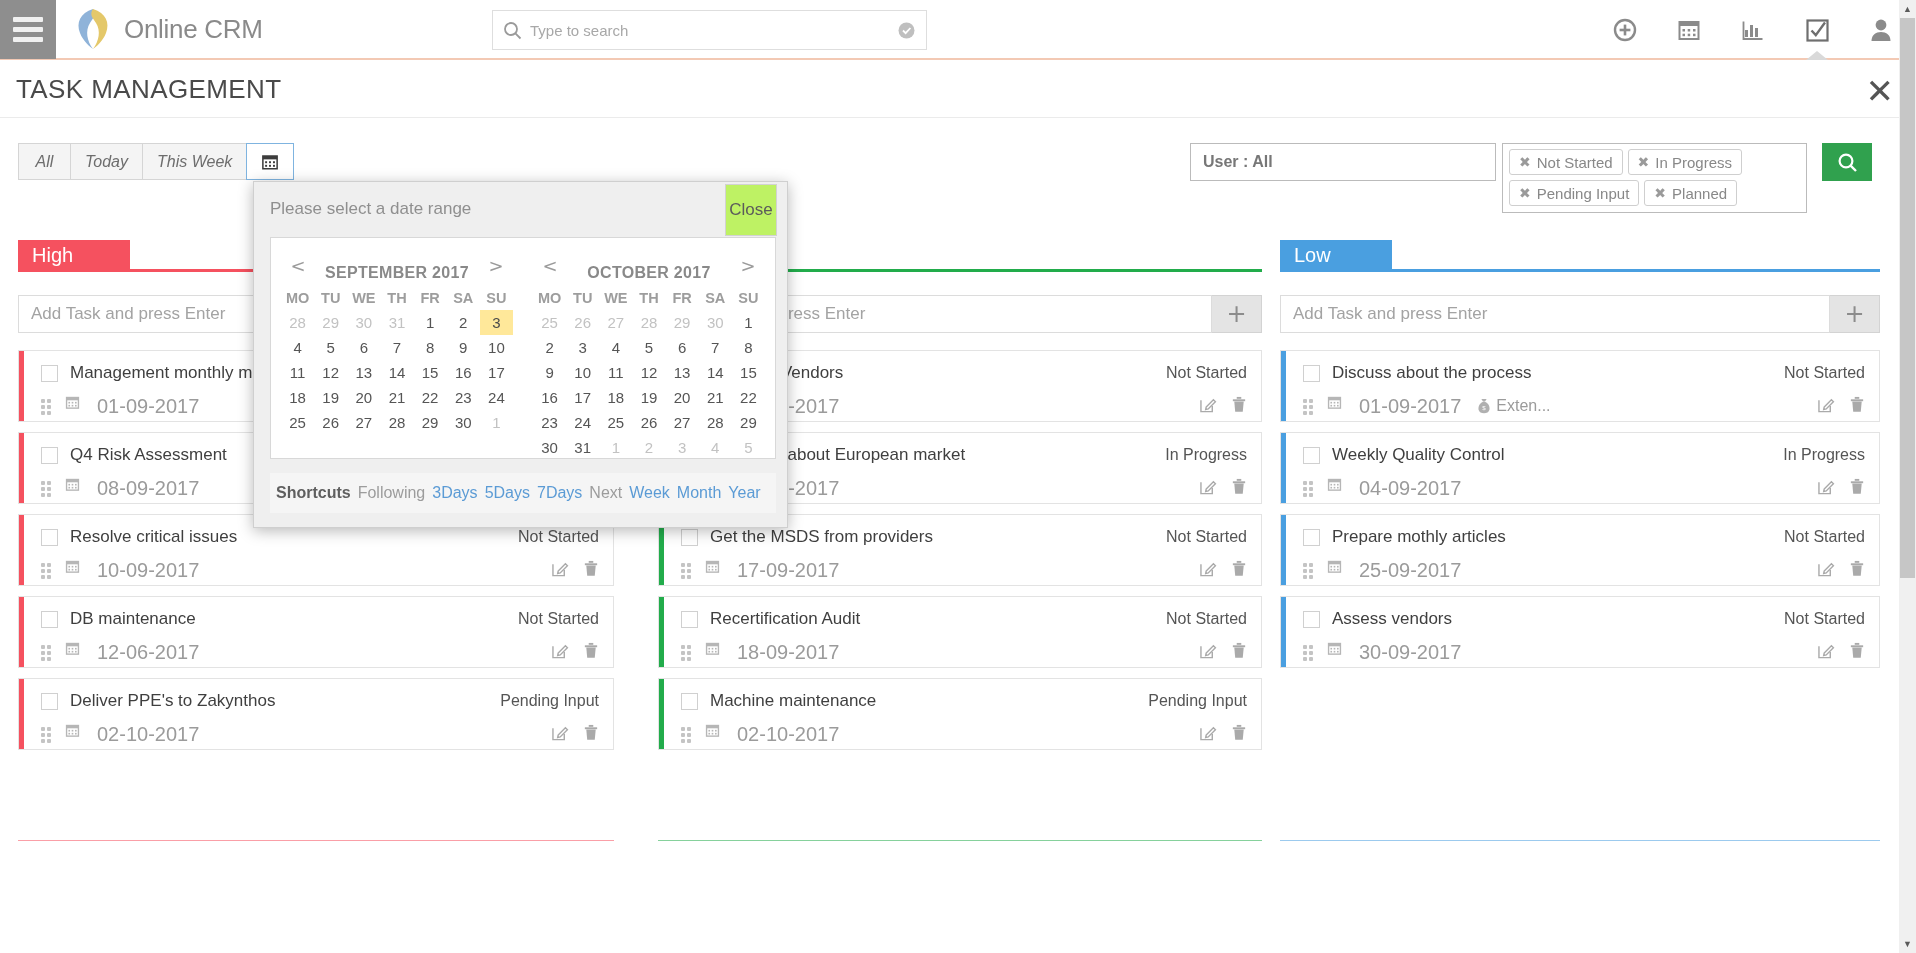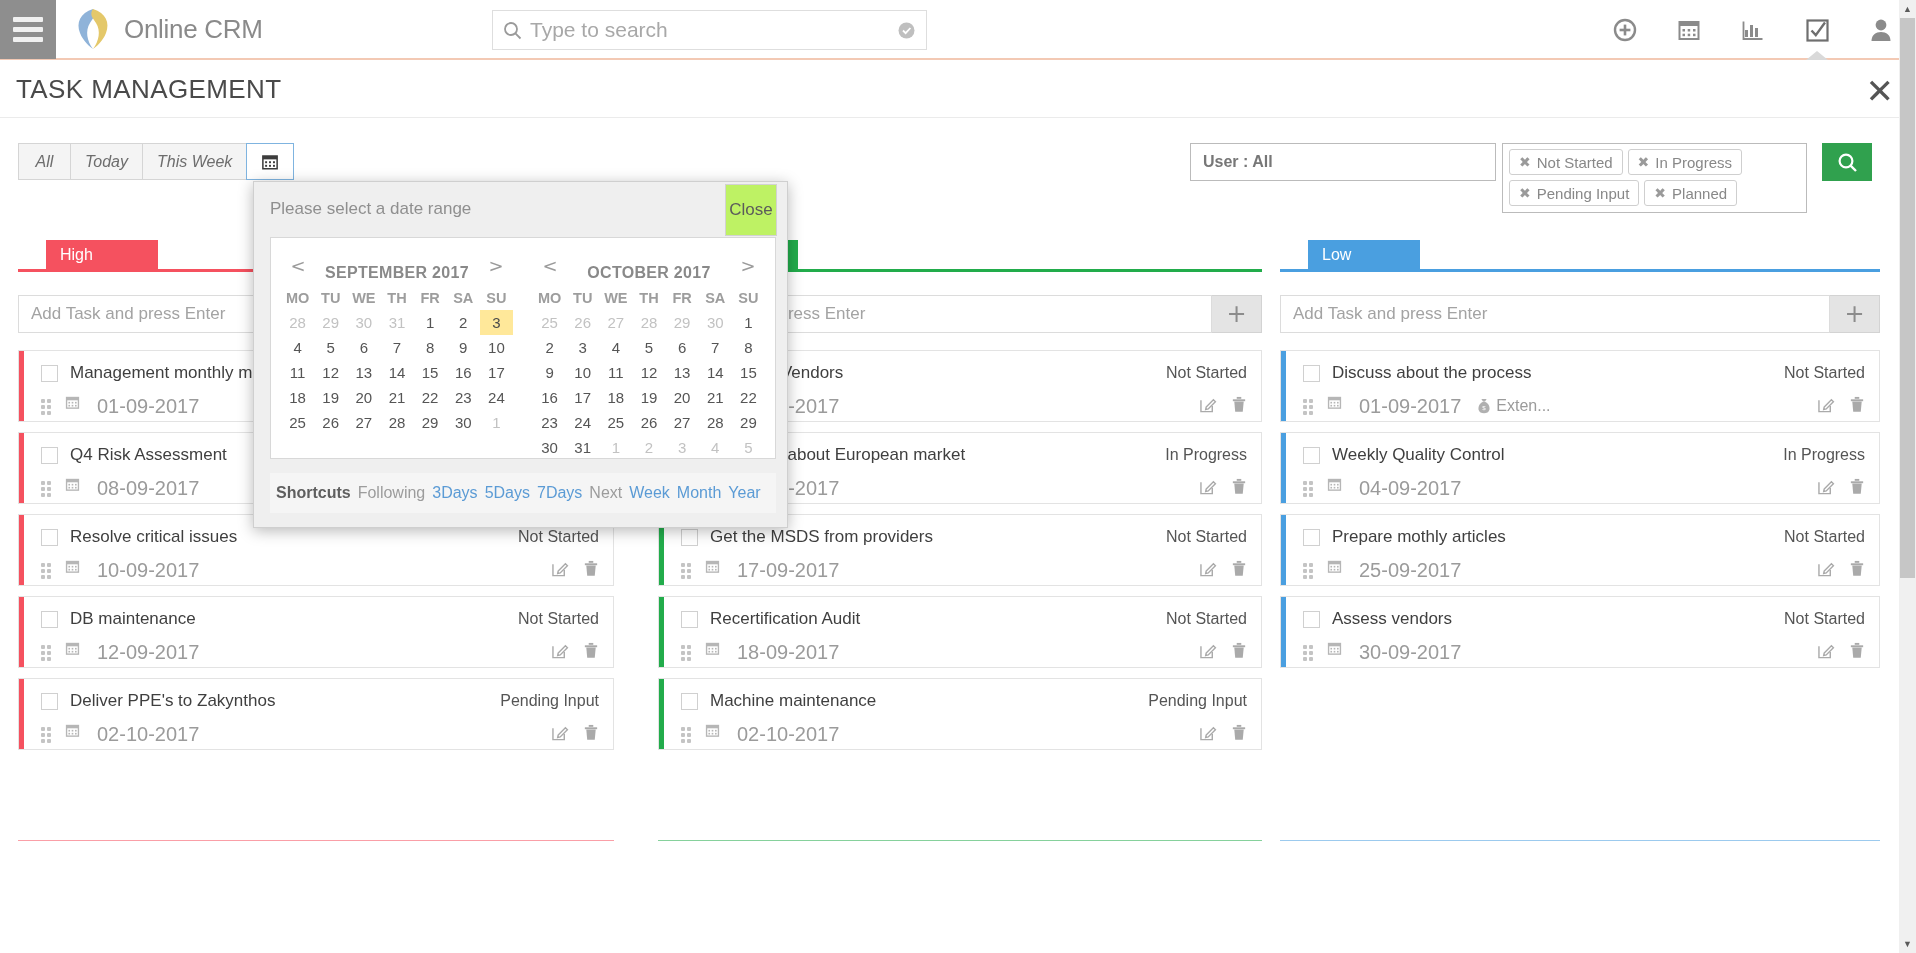--- a/index.html
+++ b/index.html
@@ -30,21 +30,21 @@
     font-size: 26px; color: #8a8a8a; letter-spacing: -0.3px; font-weight: 400;
   }
 
   .searchbox {
     position: absolute; left: 492px; top: 10px; width: 435px; height: 40px;
     border: 1px solid #dedede; background: #fff;
     display: flex; align-items: center; padding: 0 10px; gap: 8px;
   }
   .search-icon-svg { flex: 0 0 auto; }
   .search-input {
-    border: none; outline: none; flex: 1; font-size: 21px; color: #8d8d8d;
+    border: none; outline: none; flex: 1; font-size: 15px; color: #8d8d8d;
     font-family: "Liberation Sans", sans-serif; background: transparent;
   }
   .search-input::placeholder { color: #a8a8a8; }
   .search-clear { flex: 0 0 auto; cursor: pointer; }
 
   .header-icons {
     position: absolute; right: 22px; top: 0; height: 60px;
     display: flex; align-items: center; gap: 38px;
   }
   .hicon { cursor: pointer; position: relative; width: 26px; height: 28px;
@@ -110,21 +110,21 @@
   .col { position: absolute; top: 0; width: 596px; }
   .col-high { left: 18px; }
   .col-med   { left: 658px; }
   .col-low   { left: 1280px; }
   .col-med { width: 604px; }
   .col-low { width: 600px; }
 
   .col-header { position: relative; height: 32px; }
   .col-label {
     display: inline-block; height: 30px; padding: 0 20px 0 14px; color: #fff;
-    font-size: 16px; line-height: 30px; min-width: 112px; margin-left: 28px;
+    font-size: 20px; line-height: 30px; min-width: 112px;
   }
   .col-rule { position: absolute; left: 0; right: 0; bottom: 0; height: 3px; }
 
   .add-row { display: flex; margin-top: 23px; }
   .add-input {
     flex: 1; height: 38px; border: 1px solid #dcdcdc; background: #fff;
     padding: 0 12px; font-size: 17px; color: #9e9e9e; outline: none;
     font-family: "Liberation Sans", sans-serif;
   }
   .add-input::placeholder { color: #a3a3a3; }
@@ -504,21 +504,21 @@
                 <rect x="2.5" y="4" width="19" height="4.5" fill="#b6b6b6"></rect>
                 <g fill="#b6b6b6">
                   <rect x="5.5" y="11" width="2.6" height="2.6"></rect>
                   <rect x="10.7" y="11" width="2.6" height="2.6"></rect>
                   <rect x="16" y="11" width="2.6" height="2.6"></rect>
                   <rect x="5.5" y="15.8" width="2.6" height="2.6"></rect>
                   <rect x="10.7" y="15.8" width="2.6" height="2.6"></rect>
                   <rect x="16" y="15.8" width="2.6" height="2.6"></rect>
                 </g>
               </svg>
-              <span>12-09-2017</span>
+              <span>12-06-2017</span>
             </div>
             <div class="task-actions">
               <span class="act"><svg width="17" height="17" viewBox="0 0 18 18">
                   <path d="M1 4.5 v12 h12 v-6" fill="none" stroke="#8a8a8a" stroke-width="1.5"></path>
                   <path d="M6.6 11.6 l7.6-7.6 l2.1 2.1 l-7.6 7.6 l-2.7 .6 z" fill="none" stroke="#8a8a8a" stroke-width="1.5"></path>
                 </svg></span>
               <span class="act"><svg width="16" height="17" viewBox="0 0 16 18">
                   <rect x="1.5" y="3.5" width="13" height="2" fill="#8a8a8a"></rect>
                   <rect x="5.6" y="1" width="4.8" height="2" fill="#8a8a8a"></rect>
                   <path d="M3 5.8 h10 l-1 11 h-8 z" fill="#8a8a8a"></path>

